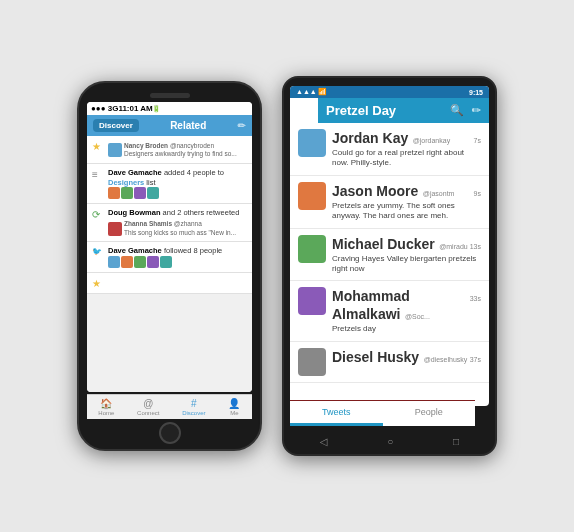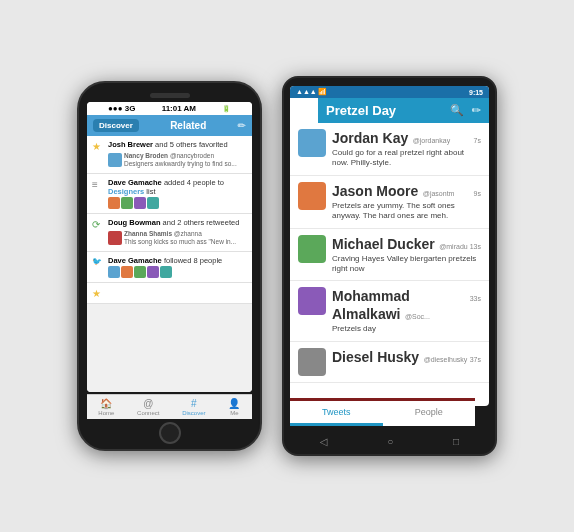--- a/index.html
+++ b/index.html
@@ -43,23 +43,23 @@
     }
     .iphone-screen {
       background: #fff;
       border-radius: 4px;
       overflow: hidden;
       height: 290px;
     }
     .iphone-status-bar {
       background: #fff;
       display: flex;
-      justify-content: space-between;
-      align-items: center;
-      padding: 2px 21px;
+      justify-content: flex-start;
+      align-items: center;
+      padding: 2px 4px;
       font-size: 8px;
       font-weight: bold;
       color: #000;
     }
     .iphone-status-left { display: flex; align-items: center; gap: 2px; }
     .iphone-status-right { display: flex; align-items: center; gap: 2px; font-size: 7px; }
     .iphone-nav {
       background: #4a9fd4;
       display: flex;
       align-items: center;
@@ -278,21 +278,21 @@
       color: #888;
     }
     .android-tweet-text {
       font-size: 8px;
       color: #444;
       line-height: 1.3;
       margin-top: 1px;
     }
     .android-bottom-tabs {
       display: flex;
-      border-top: 3px solid #7f1d1d;
+      border-top: 1px solid #7f1d1d;
       position: absolute;
       bottom: 28px;
       left: 6px;
       right: 20px;
       background: #fff;
     }
     .android-tab {
       flex: 1;
       text-align: center;
       padding: 6px 0;
@@ -352,23 +352,20 @@
         <div class="iphone-nav-discover">Discover</div>
         <div class="iphone-nav-title">Related</div>
         <div class="iphone-nav-edit">✏</div>
       </div>
 
       <div class="iphone-feed">
 
         <div class="feed-item">
           <div class="feed-icon star">★</div>
           <div class="feed-content">
-            <div class="feed-title">
-              <strong>Josh Brewer</strong> and 5 others favorited
-            </div>
             <div class="feed-sub">
               <div class="feed-avatar av-blue"></div>
               <div>
                 <div class="feed-sub-text"><strong>Nancy Broden</strong> @nancybroden</div>
                 <div class="feed-sub-text">Designers awkwardly trying to find so...</div>
               </div>
             </div>
           </div>
         </div>
 

